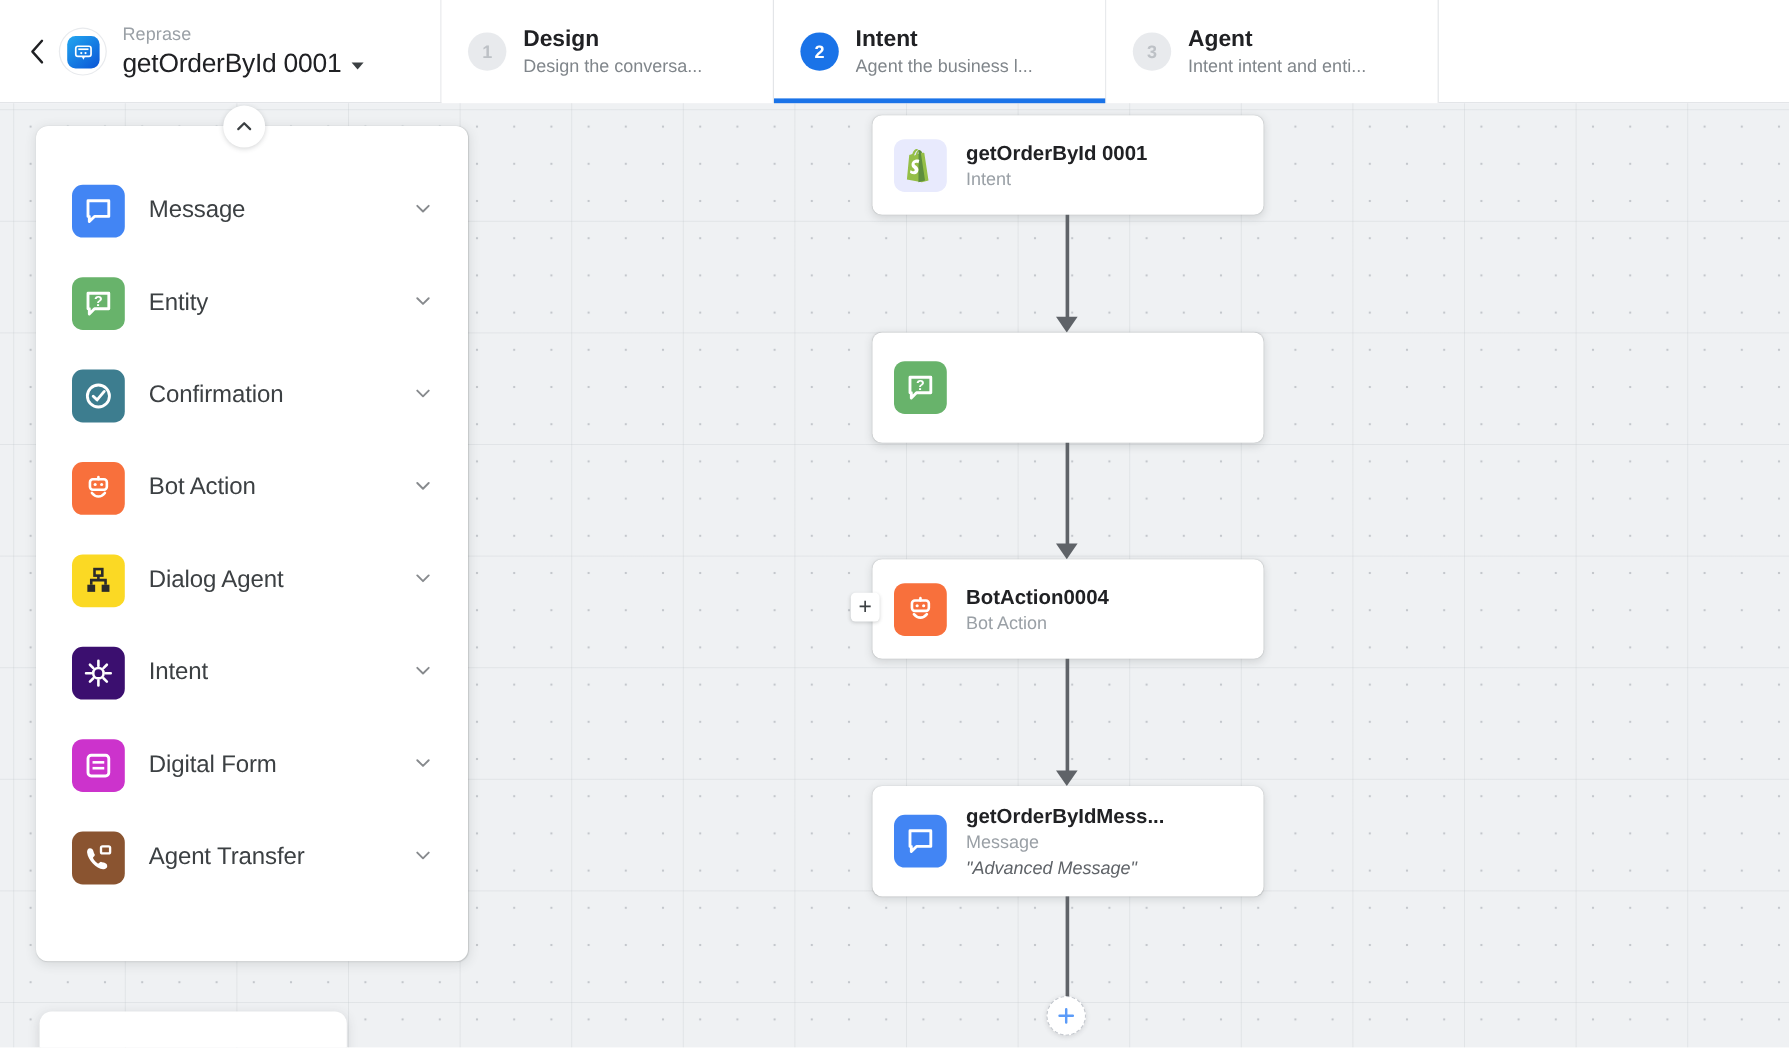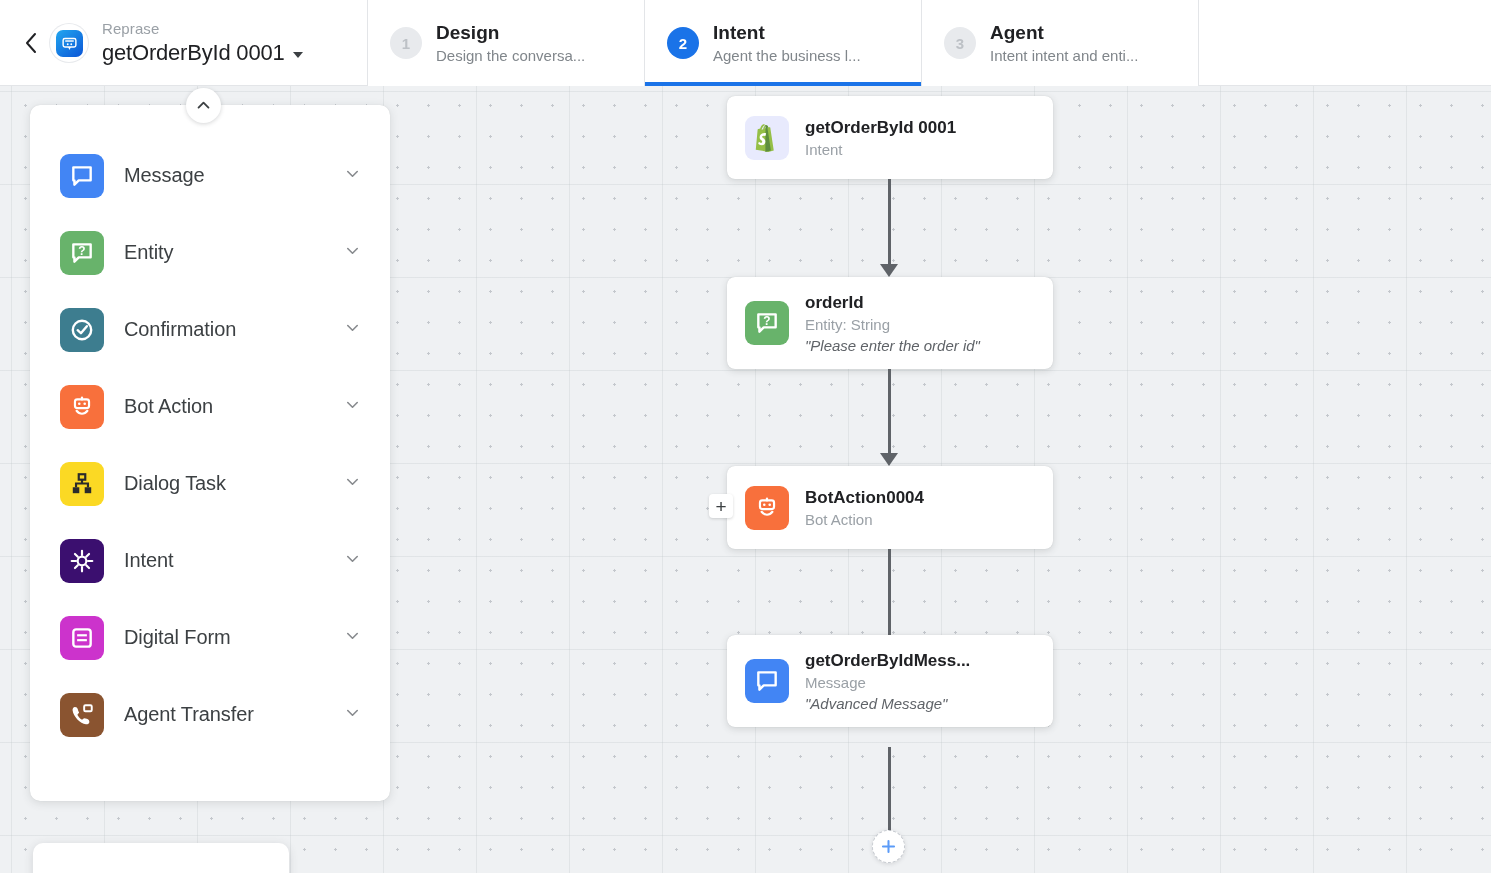--- a/index.html
+++ b/index.html
@@ -324,21 +324,21 @@
           </div>
           <div class="panel-item">
             <div class="item-icon" style="background: rgb(251, 217, 36);">
               <svg width="26" height="26" viewBox="0 0 24 24">
                 <rect x="9" y="3" width="6" height="5" fill="none" stroke="#2b2b2b" stroke-width="2"></rect>
                 <rect x="3.5" y="15" width="6" height="5.5" fill="#2b2b2b"></rect>
                 <rect x="14.5" y="15" width="6" height="5.5" fill="#2b2b2b"></rect>
                 <path d="M12 8v3.5M6.5 15v-3.5h11V15" fill="none" stroke="#2b2b2b" stroke-width="2"></path>
               </svg>
             </div>
-            <div class="item-label">Dialog Task</div>
+            <div class="item-label">Dialog Agent</div>
             <div class="item-chev"><svg width="19" height="19" viewBox="0 0 24 24">
                 <path d="M6 9.5 L12 15.5 L18 9.5" fill="none" stroke="#5f6368" stroke-width="2" stroke-linecap="round" stroke-linejoin="round"></path>
               </svg></div>
           </div>
           <div class="panel-item">
             <div class="item-icon" style="background: rgb(59, 15, 111);">
               <svg width="26" height="26" viewBox="0 0 24 24">
                 <circle cx="12" cy="12" r="4" fill="none" stroke="#ffffff" stroke-width="2"></circle>
                 <path d="M12 2.5v4M12 17.5v4M2.5 12h4M17.5 12h4" stroke="#ffffff" stroke-width="2" stroke-linecap="round"></path>
                 <path d="M5.5 5.5l2.6 2.6M18.5 5.5l-2.6 2.6M5.5 18.5l2.6-2.6M18.5 18.5l-2.6-2.6" stroke="#ffffff" stroke-width="2" stroke-linecap="round"></path>
@@ -397,25 +397,20 @@
           </div>
         </div>
         <div class="connector" style="top: 83px; height: 88px;"></div>
         <div class="arrowhead" style="top: 168px;"></div>
         <div class="node" style="top: 181px; height: 92px;">
           <div class="node-icon" style="background: rgb(104, 179, 107);">
             <svg width="26" height="26" viewBox="0 0 24 24">
               <path d="M4 4h16v12H9l-4 4v-4H4z" fill="none" stroke="#ffffff" stroke-width="2.2" stroke-linejoin="round"></path>
               <text x="12" y="14" font-size="11" font-weight="bold" fill="#ffffff" text-anchor="middle" font-family="Liberation Sans, sans-serif">?</text>
             </svg>
-          </div>
-          <div class="node-txt">
-            <div class="node-title">orderId</div>
-            <div class="node-sub">Entity: String</div>
-            <div class="node-quote">"Please enter the order id"</div>
           </div>
         </div>
         <div class="connector" style="top: 273px; height: 87px;"></div>
         <div class="arrowhead" style="top: 357px;"></div>
         <div class="node" style="top: 370px; height: 83px;">
           <div class="node-plus">+</div>
           <div class="node-icon" style="background: rgb(248, 112, 60);">
             <svg width="26" height="26" viewBox="0 0 24 24">
               <rect x="5.5" y="5" width="13" height="8" rx="2.2" fill="none" stroke="#ffffff" stroke-width="2"></rect>
               <circle cx="9.5" cy="9" r="1.2" fill="#ffffff"></circle>
@@ -424,21 +419,21 @@
               <path d="M7 15.5c1.6 2 3.2 2.7 5 2.7s3.4-.7 5-2.7" fill="none" stroke="#ffffff" stroke-width="2" stroke-linecap="round"></path>
             </svg>
           </div>
           <div class="node-txt">
             <div class="node-title">BotAction0004</div>
             <div class="node-sub">Bot Action</div>
           </div>
         </div>
         <div class="connector" style="top: 453px; height: 96px;"></div>
         <div class="arrowhead" style="top: 546px;"></div>
-        <div class="node" style="top: 539px; height: 92px;">
+        <div class="node" style="top: 559px; height: 92px;">
           <div class="node-icon" style="background: rgb(66, 133, 244);">
             <svg width="26" height="26" viewBox="0 0 24 24">
               <path d="M4 4h16v12H9l-4 4v-4H4z" fill="none" stroke="#ffffff" stroke-width="2.2" stroke-linejoin="round"></path>
             </svg>
           </div>
           <div class="node-txt">
             <div class="node-title">getOrderByIdMess...</div>
             <div class="node-sub">Message</div>
             <div class="node-quote">"Advanced Message"</div>
           </div>

